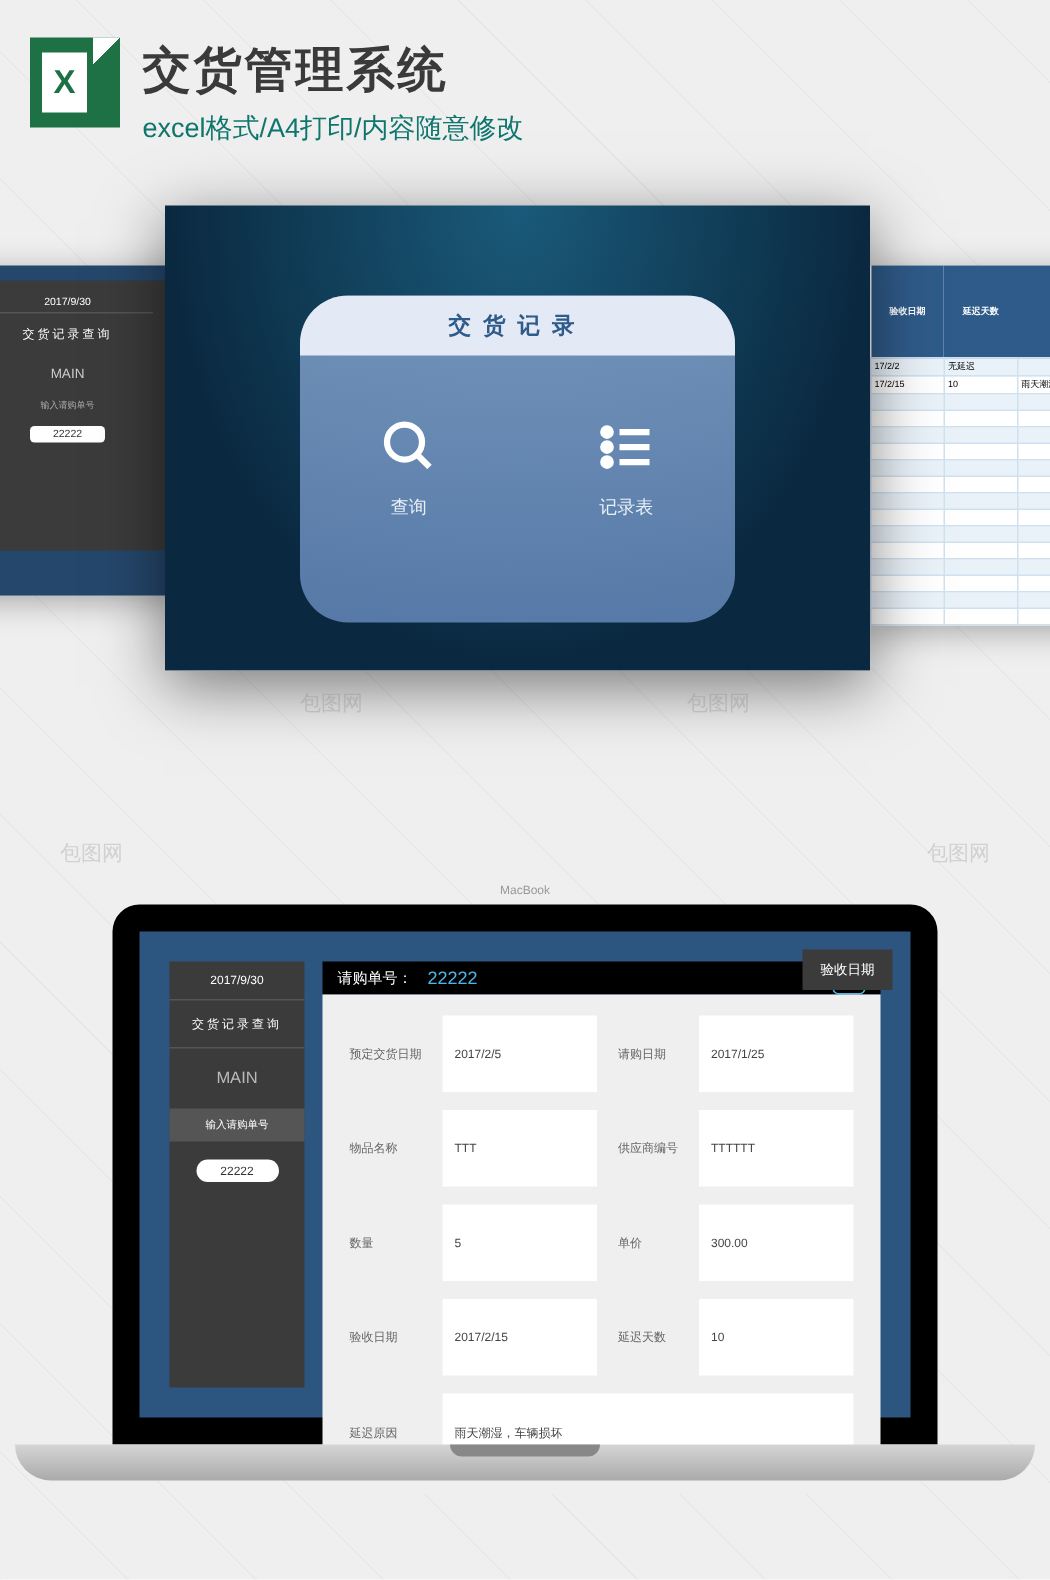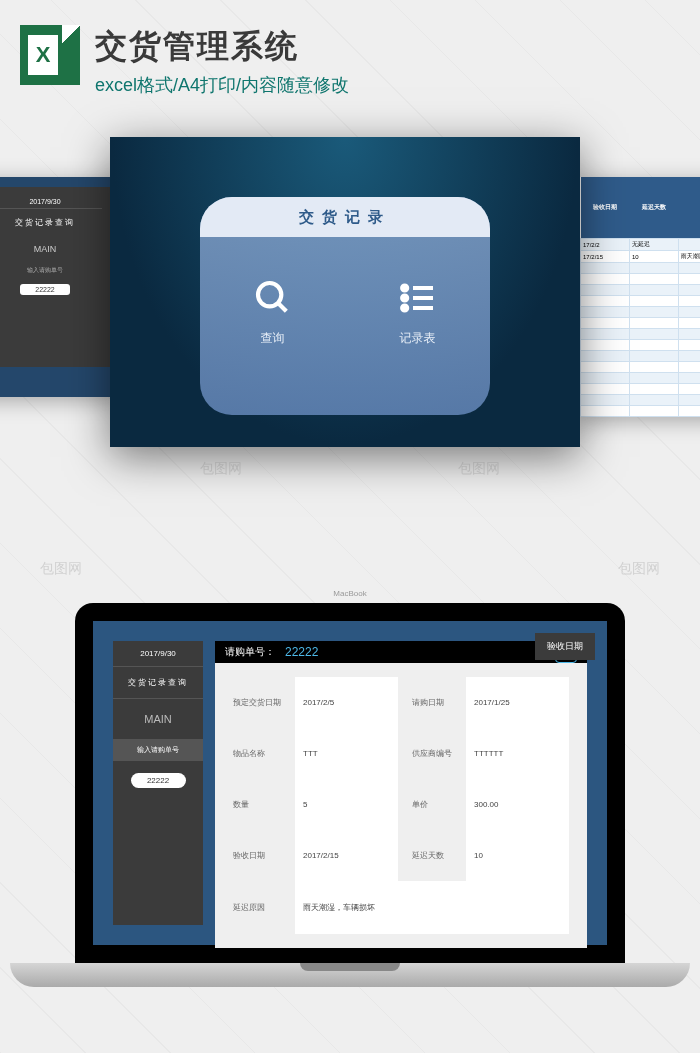--- a/index.html
+++ b/index.html
@@ -207,21 +207,21 @@
   color: #fff;
   font-size: 9px;
   padding: 7px 12px;
 }
 .detail-body {
   flex: 1;
   background: #efefef;
   padding: 14px 18px;
   display: grid;
   grid-template-columns: auto 1fr auto 1fr;
-  gap: 0 14px;
+  gap: 12px 14px;
   align-content: start;
   font-size: 8px;
   color: #444;
 }
 .field-label { color: #666; display: flex; align-items: center; }
 .field-value {
   background: #fff;
   padding: 21px 8px;
   min-height: 18px;
   display: flex;

